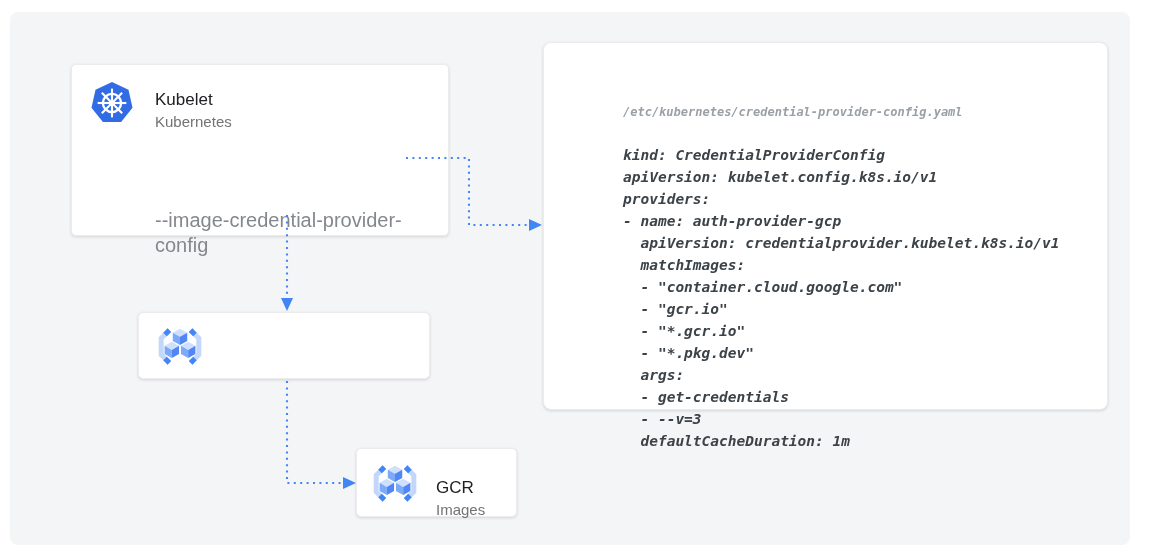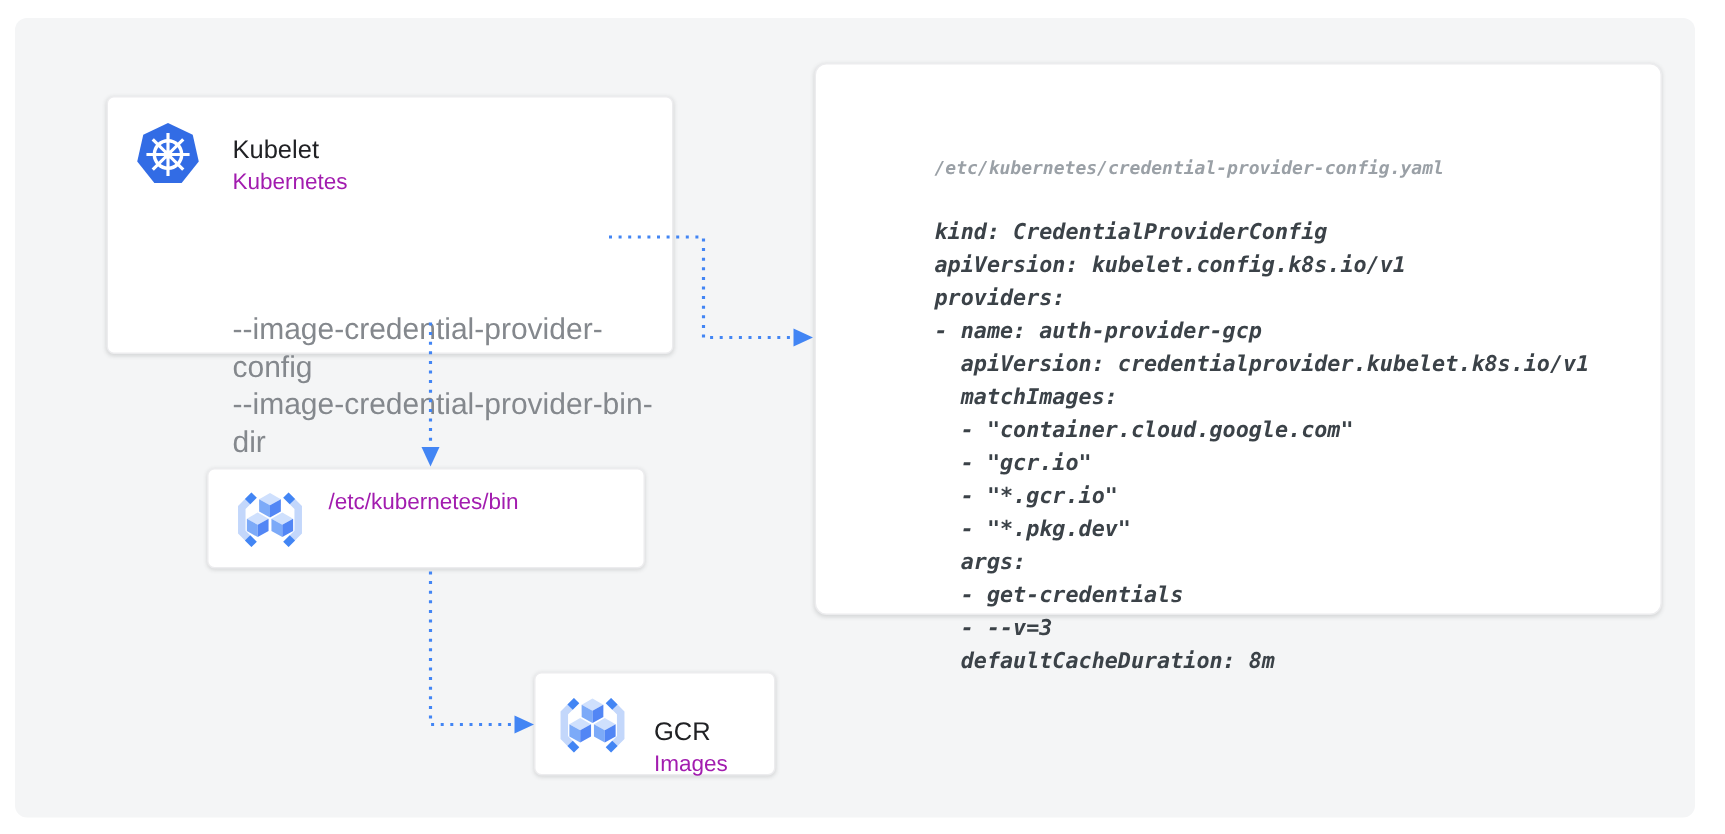--- a/index.html
+++ b/index.html
@@ -3,21 +3,21 @@
 <meta charset="utf-8">
 <style>
   html,body{margin:0;padding:0;background:#ffffff;}
   .stage{position:relative;width:1150px;height:556px;background:#ffffff;overflow:hidden;
          font-family:"Liberation Sans", sans-serif;}
   .canvas{position:absolute;left:10px;top:12px;width:1120px;height:533px;
           background:#f4f5f6;border-radius:8px;}
   .card{position:absolute;background:#ffffff;border:1px solid #ececee;border-radius:5px;
         box-shadow:0 1px 3px rgba(60,64,67,.18);box-sizing:border-box;}
   .card-title{font-size:17px;color:#202124;line-height:22px;}
-  .card-sub{font-size:15px;color:#a21caf;line-height:22px;}
+  .card-sub{font-size:15px;color:#737373;line-height:22px;}
   .flags{position:absolute;left:83px;top:143px;font-size:20px;color:#84888d;line-height:25px;}
   
   .kubelet{left:71px;top:64px;width:378px;height:172px;}
   .kubelet .icon{position:absolute;left:17px;top:15px;width:46px;height:46px;}
   .kubelet .txt{position:absolute;left:83px;top:24px;}
   
   .auth{left:138px;top:312px;width:292px;height:67px;}
   .auth .icon{position:absolute;left:14px;top:10px;width:54px;height:47px;}
   .auth .txt{position:absolute;left:80px;top:11px;}
   
@@ -56,21 +56,20 @@
         <circle cx="24" cy="24" r="9.5" fill="none" stroke="#ffffff" stroke-width="2.4"></circle>
         <circle cx="24" cy="24" r="3" fill="#ffffff"></circle>
       </svg>
     </div>
     <div class="txt">
       <div class="card-title">Kubelet</div>
       <div class="card-sub">Kubernetes</div>
     </div>
     <div class="flags">
       <div>--image-credential-provider-config</div>
-      <div>--image-credential-provider-bin-dir</div>
     </div>
   </div>
 
   <div class="card auth">
     <div class="icon">
       <svg width="54" height="47" viewBox="0 0 56 48">
         <g fill="none" stroke-width="5.2">
           <polyline points="17,7 8.5,15.5 8.5,32.5 17,41" stroke="#c3d7fb"></polyline>
           <polyline points="39,7 47.5,15.5 47.5,32.5 39,41" stroke="#c3d7fb"></polyline>
           <line x1="17" y1="7" x2="12.5" y2="11.5" stroke="#4285f4"></line>
@@ -85,21 +84,20 @@
           <polygon points="19.5,19 27,23.25 19.5,27.5 12,23.25" fill="#cfe0fd"></polygon>
           <polygon points="12,23.25 19.5,27.5 19.5,36 12,31.75" fill="#7caaf8"></polygon>
           <polygon points="19.5,27.5 27,23.25 27,31.75 19.5,36" fill="#5286f5"></polygon>
           <polygon points="36.5,19 44,23.25 36.5,27.5 29,23.25" fill="#cfe0fd"></polygon>
           <polygon points="29,23.25 36.5,27.5 36.5,36 29,31.75" fill="#7caaf8"></polygon>
           <polygon points="36.5,27.5 44,23.25 44,31.75 36.5,36" fill="#5286f5"></polygon>
         </g>
       </svg>
     </div>
     <div class="txt">
-      <div class="card-sub">/etc/kubernetes/bin</div>
     </div>
   </div>
 
   <div class="card gcr">
     <div class="icon">
       <svg width="54" height="47" viewBox="0 0 56 48">
         <g fill="none" stroke-width="5.2">
           <polyline points="17,7 8.5,15.5 8.5,32.5 17,41" stroke="#c3d7fb"></polyline>
           <polyline points="39,7 47.5,15.5 47.5,32.5 39,41" stroke="#c3d7fb"></polyline>
           <line x1="17" y1="7" x2="12.5" y2="11.5" stroke="#4285f4"></line>
@@ -134,21 +132,21 @@
 - name: auth-provider-gcp
   apiVersion: credentialprovider.kubelet.k8s.io/v1
   matchImages:
   - "container.cloud.google.com"
   - "gcr.io"
   - "*.gcr.io"
   - "*.pkg.dev"
   args:
   - get-credentials
   - --v=3
-  defaultCacheDuration: 8m</pre>
+  defaultCacheDuration: 1m</pre>
   </div>
 
   <svg class="wires">
     <g fill="none" stroke-width="2.1" stroke-dasharray="2 4.4">
       <path d="M 406,158 H 469 V 225 H 528" stroke="#4285f4"></path>
       <path d="M 287,215 V 298" stroke="#4285f4"></path>
       <path d="M 287,381 V 483 H 342" stroke="#4285f4"></path>
     </g>
     <polygon points="542,225 529,219 529,231" fill="#4285f4"></polygon>
     <polygon points="287,311 281,298 293,298" fill="#4285f4"></polygon>

